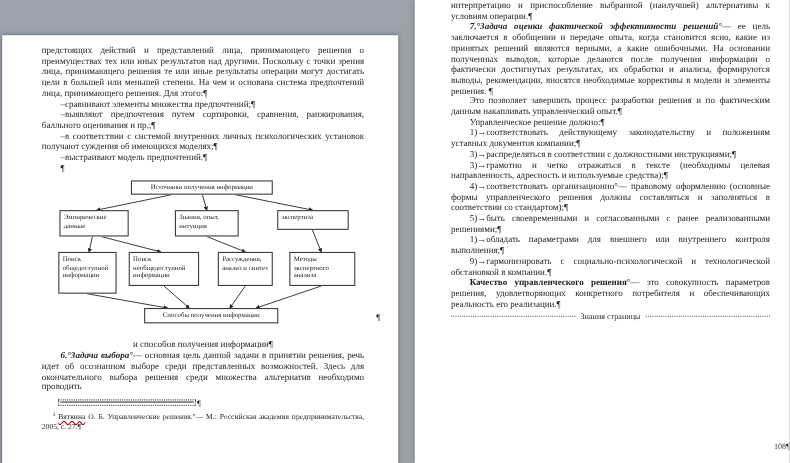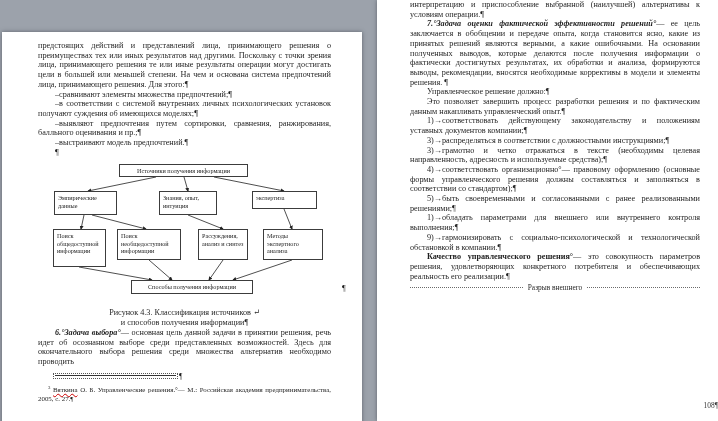--- a/index.html
+++ b/index.html
@@ -57,22 +57,22 @@
 </style>
 </head>
 <body>
 
 <div class="stage">
 
   <div class="page page-left">
     <div class="pbody">
       <p class="noindent">предстоящих действий и представлений лица, принимающего решения о преимуществах тех или иных результатов над другими. Поскольку с точки зрения лица, принимающего решения те или иные результаты операции могут достигать цели в большей или меньшей степени. На чем и основана система предпочтений лица, принимающего решения. Для этого:¶</p>
       <p>–сравнивают элементы множества предпочтений;¶</p>
+      <p>–выявляют предпочтения путем сортировки, сравнения, ранжирования, балльного оценивания и пр.;¶</p>
       <p>–в соответствии с системой внутренних личных психологических установок получают суждения об имеющихся моделях;¶</p>
-      <p>–выявляют предпочтения путем сортировки, сравнения, ранжирования, балльного оценивания и пр.;¶</p>
       <p>–выстраивают модель предпочтений.¶</p>
       <p>¶</p>
 
       <div class="diagram">
         <svg class="arrows" width="300" height="147" viewBox="0 0 300 147">
           <defs>
             <marker id="ah" markerWidth="5" markerHeight="5" refX="4" refY="2.5" orient="auto">
               <path d="M0,0 L5,2.5 L0,5 z" fill="#222"></path>
             </marker>
           </defs>
@@ -96,55 +96,54 @@
         <div class="dbox" style="left:214px;top:31px;width:65px;height:18px;">экспертиза</div>
         <div class="dbox" style="left:15px;top:69px;width:53px;height:38px;">Поиск общедоступной информации</div>
         <div class="dbox" style="left:79px;top:69px;width:64px;height:31px;">Поиск необщедоступной информации</div>
         <div class="dbox" style="left:160px;top:69px;width:50px;height:31px;">Рассуждения, анализ и синтез</div>
         <div class="dbox" style="left:225px;top:69px;width:60px;height:31px;">Методы экспертного анализа</div>
         <div class="dbox ctr" style="left:93px;top:120px;width:122px;height:14px;">Способы получения информации</div>
         <span class="dmark" style="left:304px;top:124px;">¶</span>
       </div>
 
       <div class="caption">
-        <div>Рисунок 4.3. Классификация источников ↵</div>
         <div>и способов получения информации¶</div>
       </div>
 
       <p><i>6.°Задача выбора°</i><span>— основная цель данной задачи в принятии решения, речь идет об осознанном выборе среди представленных возможностей. Здесь для окончательного выбора решения среди множества альтернатив необходимо проводить</span></p>
 
       <div class="fnsep-row">
         <span class="fnsep-box"></span>
         <span class="fnsep-mark">¶</span>
       </div>
 
       <p class="footnote"><sup>3</sup> <span class="misspell">Вяткина</span><span> О. Б. Управленческие решения.°— М.: Российская академия предпринимательства, 2005, с. 27.¶</span></p>
 
       <div class="pagenum">107¶</div>
     </div>
   </div>
 
   <div class="page page-right">
     <div class="pbody">
       <p class="noindent">интерпретацию и приспособление выбранной (наилучшей) альтернативы к условиям операции.¶</p>
       <p><i>7.°Задача оценки фактической эффективности решений°</i><span>— ее цель заключается в обобщении и передаче опыта, когда становится ясно, какие из принятых решений являются верными, а какие ошибочными. На основании полученных выводов, которые делаются после получения информации о фактически достигнутых результатах, их обработки и анализа, формируются выводы, рекомендации, вносятся необходимые коррективы в модели и элементы решения. ¶</span></p>
+      <p>Это позволяет завершить процесс разработки решения и по фактическим данным накапливать управленческий опыт.¶</p>
       <p>Управленческое решение должно:¶</p>
-      <p>Это позволяет завершить процесс разработки решения и по фактическим данным накапливать управленческий опыт.¶</p>
       <p>1)→соответствовать действующему законодательству и положениям уставных документов компании;¶</p>
       <p>3)→распределяться в соответствии с должностными инструкциями;¶</p>
       <p>3)→грамотно и четко отражаться в тексте (необходимы целевая направленность, адресность и используемые средства);¶</p>
       <p>4)→соответствовать организационно°— правовому оформлению (основные формы управленческого решения должны составляться и заполняться в соответствии со стандартом);¶</p>
       <p>5)→быть своевременными и согласованными с ранее реализованными решениями;¶</p>
       <p>1)→обладать параметрами для внешнего или внутреннего контроля выполнения;¶</p>
       <p>9)→гармонизировать с социально-психологической и технологической обстановкой в компании.¶</p>
       <p><b>Качество управленческого решения°</b><span>— это совокупность параметров решения, удовлетворяющих конкретного потребителя и обеспечивающих реальность его реализации.¶</span></p>
 
       <div class="pbreak">
         <span class="rule"></span>
-        <span class="lbl">Разрыв внешнего</span>
+        <span class="lbl">Знания страницы</span>
         <span class="rule"></span>
       </div>
 
       <div class="pagenum">108¶</div>
     </div>
   </div>
 
 </div>
 
 </body></html>

